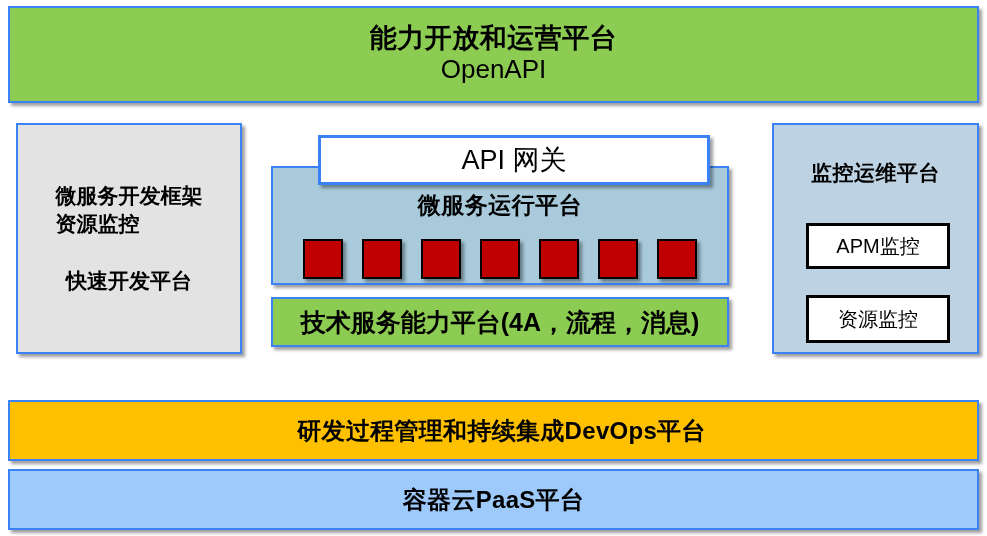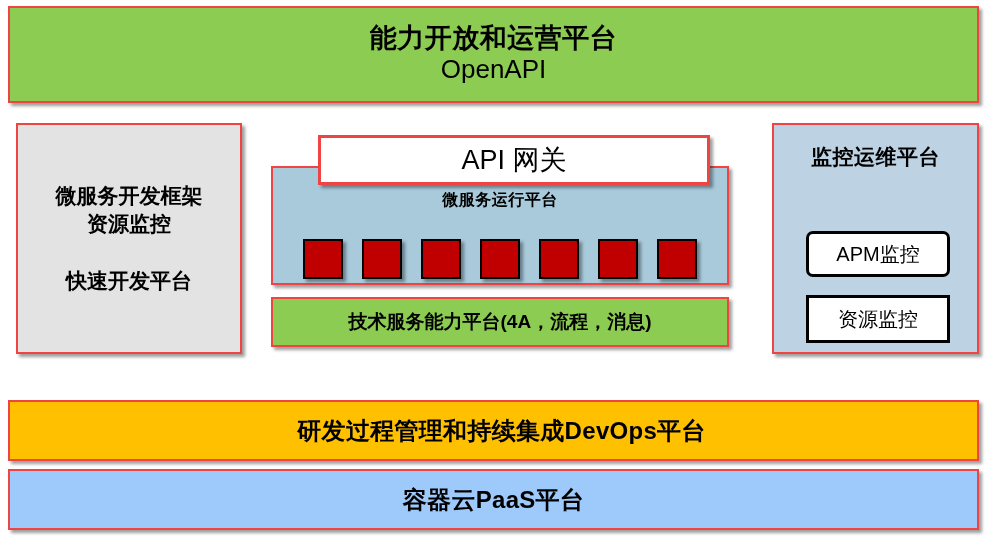--- a/index.html
+++ b/index.html
@@ -17,26 +17,26 @@
   }
   .canvas {
     position: absolute;
     left: 0; top: 0;
     width: 987px;
     height: 536px;
   }
   .box {
     position: absolute;
     box-sizing: border-box;
-    border: 2px solid #ef4444;
+    border: 2px solid #3b82f6;
     display: flex;
     flex-direction: column;
     align-items: center;
     justify-content: center;
-    text-align: center;
+    text-align: left;
     box-shadow: 3px 3px 3px rgba(0,0,0,0.38);
   }
 
   
   #banner-openapi {
     left: 8px; top: 6px;
     width: 971px; height: 97px;
     background: #8CCC52;
   }
   #banner-openapi .line1 {
@@ -65,21 +65,21 @@
 
   
   #panel-microservice-runtime {
     left: 271px; top: 166px;
     width: 458px; height: 119px;
     background: #A8CADB;
     justify-content: flex-start;
     padding-top: 22px;
   }
   #panel-microservice-runtime .runtime-title {
-    font-size: 16px;
+    font-size: 23px;
     font-weight: bold;
     letter-spacing: 0.5px;
   }
   #service-blocks {
     position: absolute;
     left: 271px; top: 237px;
     width: 458px; height: 44px;
     display: flex;
     justify-content: center;
     align-items: center;
@@ -103,51 +103,51 @@
     font-size: 27px;
     font-weight: normal;
     z-index: 5;
   }
 
   
   #bar-tech-service {
     left: 271px; top: 297px;
     width: 458px; height: 50px;
     background: #8CCC52;
-    font-size: 19px;
+    font-size: 25px;
     font-weight: bold;
   }
 
   
   #panel-monitoring {
     left: 772px; top: 123px;
     width: 207px; height: 231px;
     background: #BDD2E3;
     justify-content: flex-start;
-    padding-top: 18px;
+    padding-top: 34px;
   }
   #panel-monitoring .mon-title {
     font-size: 21px;
     font-weight: bold;
     letter-spacing: 0.5px;
   }
   .mon-box {
     position: absolute;
     box-sizing: border-box;
     left: 806px;
     width: 144px;
     background: #FFFFFF;
     border: 3px solid #000000;
     display: flex;
     align-items: center;
     justify-content: center;
     font-size: 20px;
     z-index: 4;
   }
-  #box-apm-monitor { top: 231px; height: 46px; border-radius: 7px; }
+  #box-apm-monitor { top: 223px; height: 46px; }
   #box-resource-monitor { top: 289px; height: 48px; margin-top: 6px; }
 
   
   #bar-devops {
     left: 8px; top: 400px;
     width: 971px; height: 61px;
     background: #FFC000;
     font-size: 24px;
     font-weight: bold;
     letter-spacing: 0.3px;

